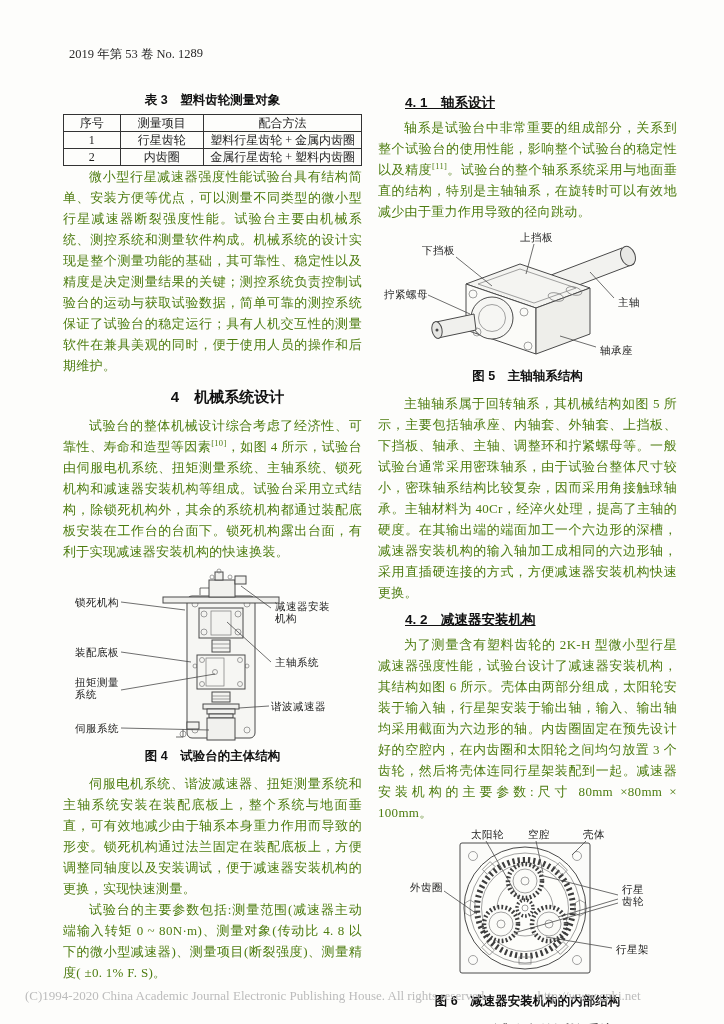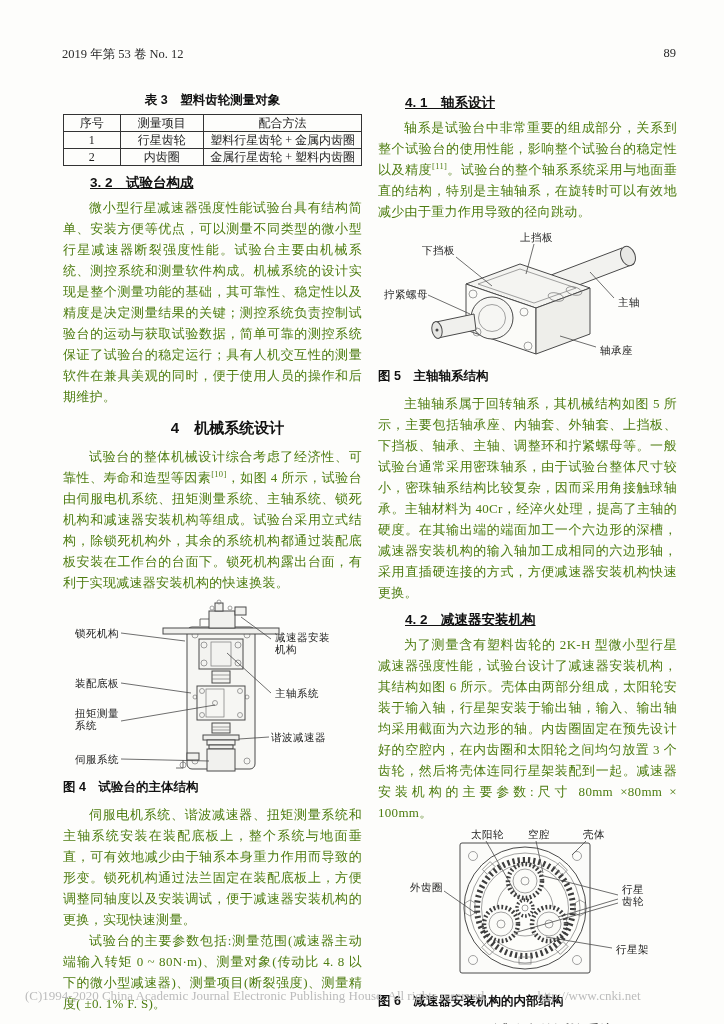--- a/index.html
+++ b/index.html
@@ -1,20 +1,20 @@
 <!DOCTYPE html>
 <html><head>
 <meta charset="utf-8">
 <style>
   html,body{margin:0;padding:0;}
   body{background:#ffffff;}
   .page{position:relative;width:724px;height:1024px;background:#fdfdfb;overflow:hidden;
         font-family:"Liberation Serif",serif;color:#1e1e1e;}
   
-  .hdr{position:absolute;top:46px;left:62px;right:48px;display:flex;justify-content:space-between;
+  .hdr{position:absolute;top:46px;left:69px;right:48px;display:flex;
        font-size:12.5px;color:#2a2a2a;}
   
   .col{position:absolute;width:299px;}
   .col-left{left:63px;top:92px;}
   .col-right{left:378px;top:86px;}
   p.body{margin:0;font-size:13px;line-height:21px;text-align:justify;text-indent:2em;
          letter-spacing:0.3px;color:#4d7c0f;}
   sup.ref{font-size:8.5px;line-height:0;}
   .h1{font-family:"Liberation Sans",sans-serif;font-weight:700;font-size:15px;
       margin:12px 0 8px 0;text-indent:2em;color:#111;text-align:center;}
@@ -25,21 +25,21 @@
            text-align:center;margin:0 0 5px 0;color:#111;}
   table.t1{width:100%;border-collapse:collapse;font-size:12px;color:#1c1c1c;
            border-top:1.6px solid #222;border-bottom:1.6px solid #222;}
   table.t1 th,table.t1 td{border:0.8px solid #333;text-align:center;padding:1px 3px;
            font-weight:400;line-height:14px;}
   table.t1 tr th:first-child,table.t1 tr td:first-child{border-left:0.8px solid #333;}
   
   .fig{margin:6px 0 4px 0;text-align:center;}
   .fig svg{display:block;margin:0 auto;}
   .fig-cap{font-family:"Liberation Sans",sans-serif;font-weight:700;font-size:12.5px;
-           margin:4px 0 8px 0;color:#111;}
+           text-align:center;margin:4px 0 8px 0;color:#111;}
   svg text{font-family:"Liberation Serif",serif;font-size:10.5px;fill:#1a1a1a;letter-spacing:0.5px;}
   svg .ln{stroke:#4a4a4a;stroke-width:0.8;fill:none;}
   svg .pt{stroke:#4a4a4a;stroke-width:1;}
   svg .thin{stroke:#7a7a7a;stroke-width:0.7;fill:none;}
   
   .ftr{position:absolute;left:25px;top:988px;font-size:13px;color:#bcbcbc;
        font-family:"Liberation Serif",serif;white-space:nowrap;}
   .ftr .url{margin-left:50px;}
 </style>
 </head>
@@ -68,21 +68,20 @@
         <td>塑料行星齿轮 + 金属内齿圈</td>
       </tr>
       <tr>
         <td>2</td>
         <td>内齿圈</td>
         <td>金属行星齿轮 + 塑料内齿圈</td>
       </tr>
     </tbody>
       </table>
 
-    <div class="h2">3. 2　试验台构成</div>
     <p class="body">微小型行星减速器强度性能试验台具有结构简单、安装方便等优点，可以测量不同类型的微小型行星减速器断裂强度性能。试验台主要由机械系统、测控系统和测量软件构成。机械系统的设计实现是整个测量功能的基础，其可靠性、稳定性以及精度是决定测量结果的关键；测控系统负责控制试验台的运动与获取试验数据，简单可靠的测控系统保证了试验台的稳定运行；具有人机交互性的测量软件在兼具美观的同时，便于使用人员的操作和后期维护。</p>
 
     <div class="h1">4　机械系统设计</div>
     <p class="body"><span>试验台的整体机械设计综合考虑了经济性、可靠性、寿命和造型等因素</span><sup class="ref">[10]</sup><span>，如图 4 所示，试验台由伺服电机系统、扭矩测量系统、主轴系统、锁死机构和减速器安装机构等组成。试验台采用立式结构，除锁死机构外，其余的系统机构都通过装配底板安装在工作台的台面下。锁死机构露出台面，有利于实现减速器安装机构的快速换装。</span></p>
 
     <div class="fig">
       <svg width="299" height="176" viewBox="0 0 299 176">
 
         <rect x="124" y="28" width="68" height="142" rx="5" fill="#f6f6f3" class="pt"></rect>
         <circle cx="132" cy="36" r="3" fill="#fdfdfb" class="thin"></circle>

